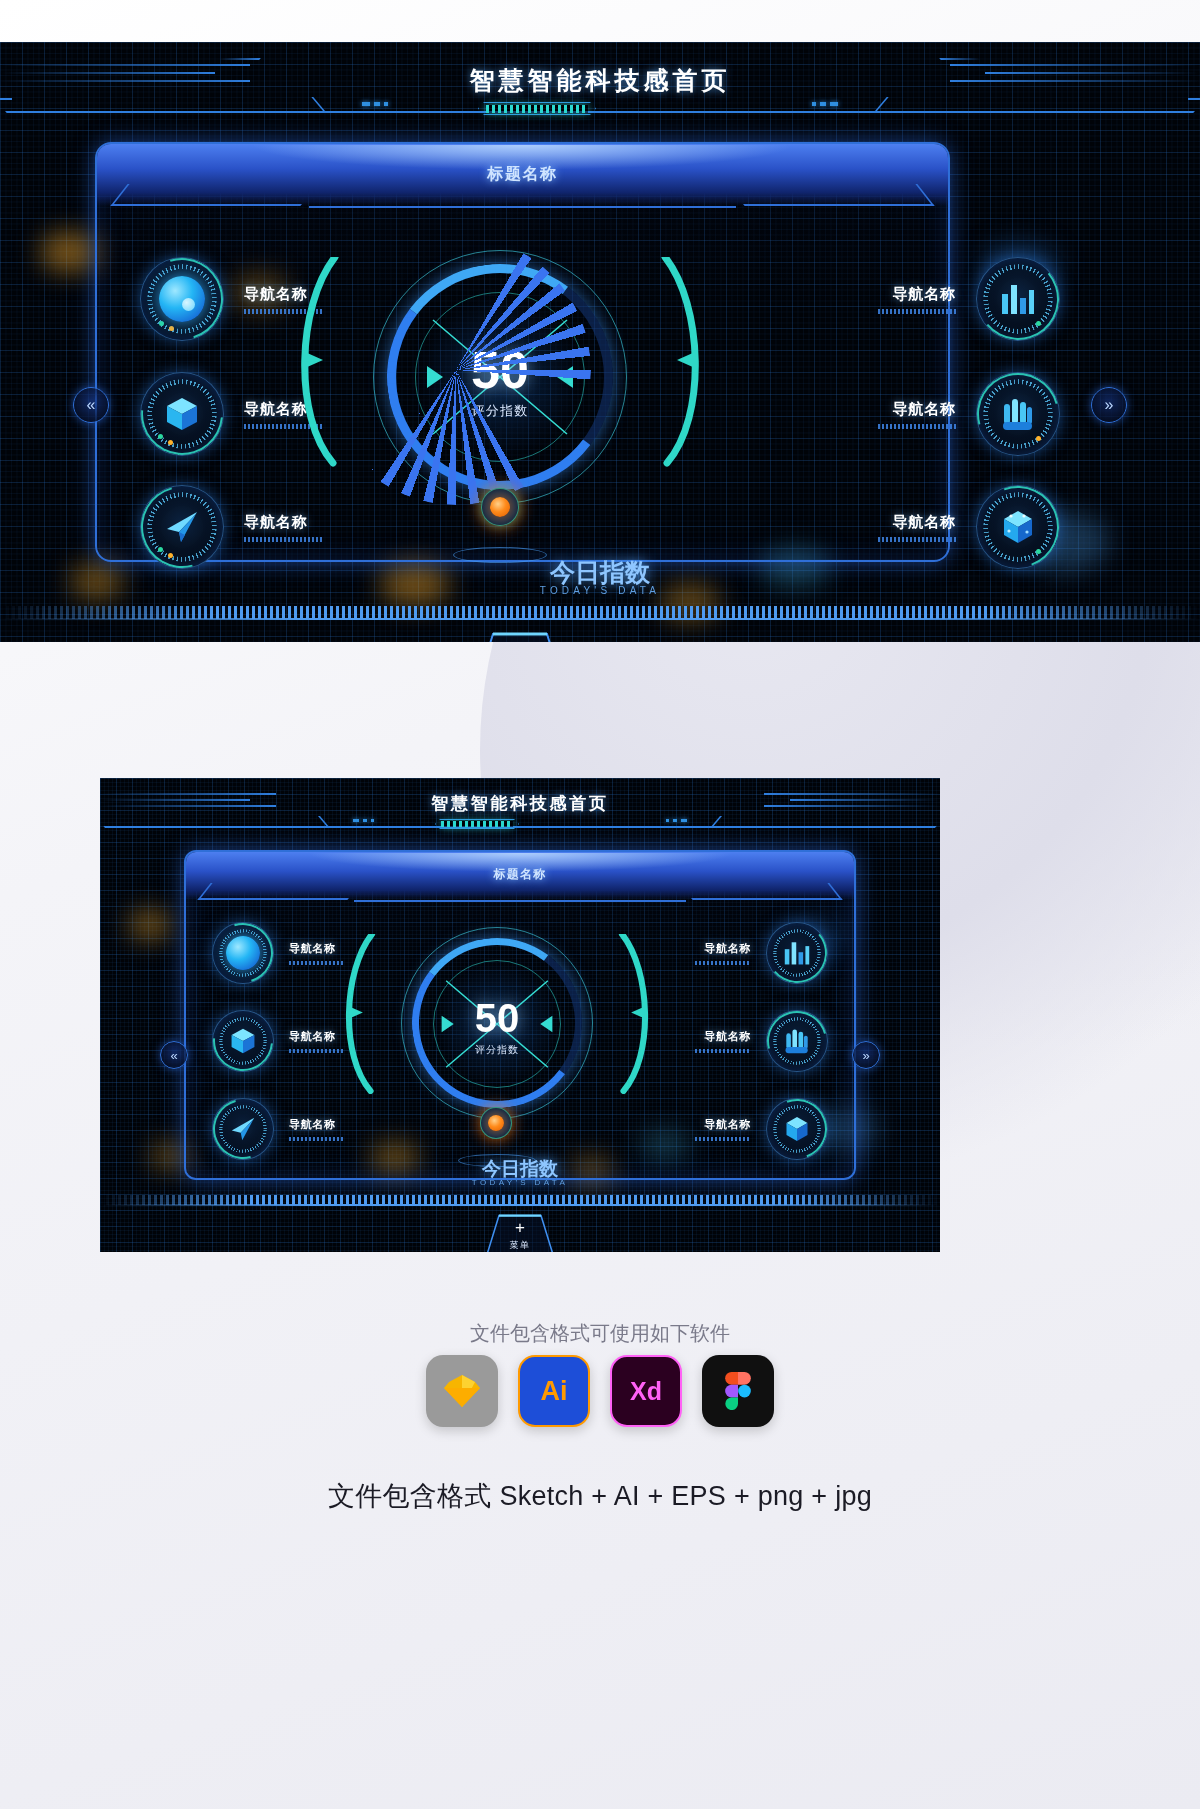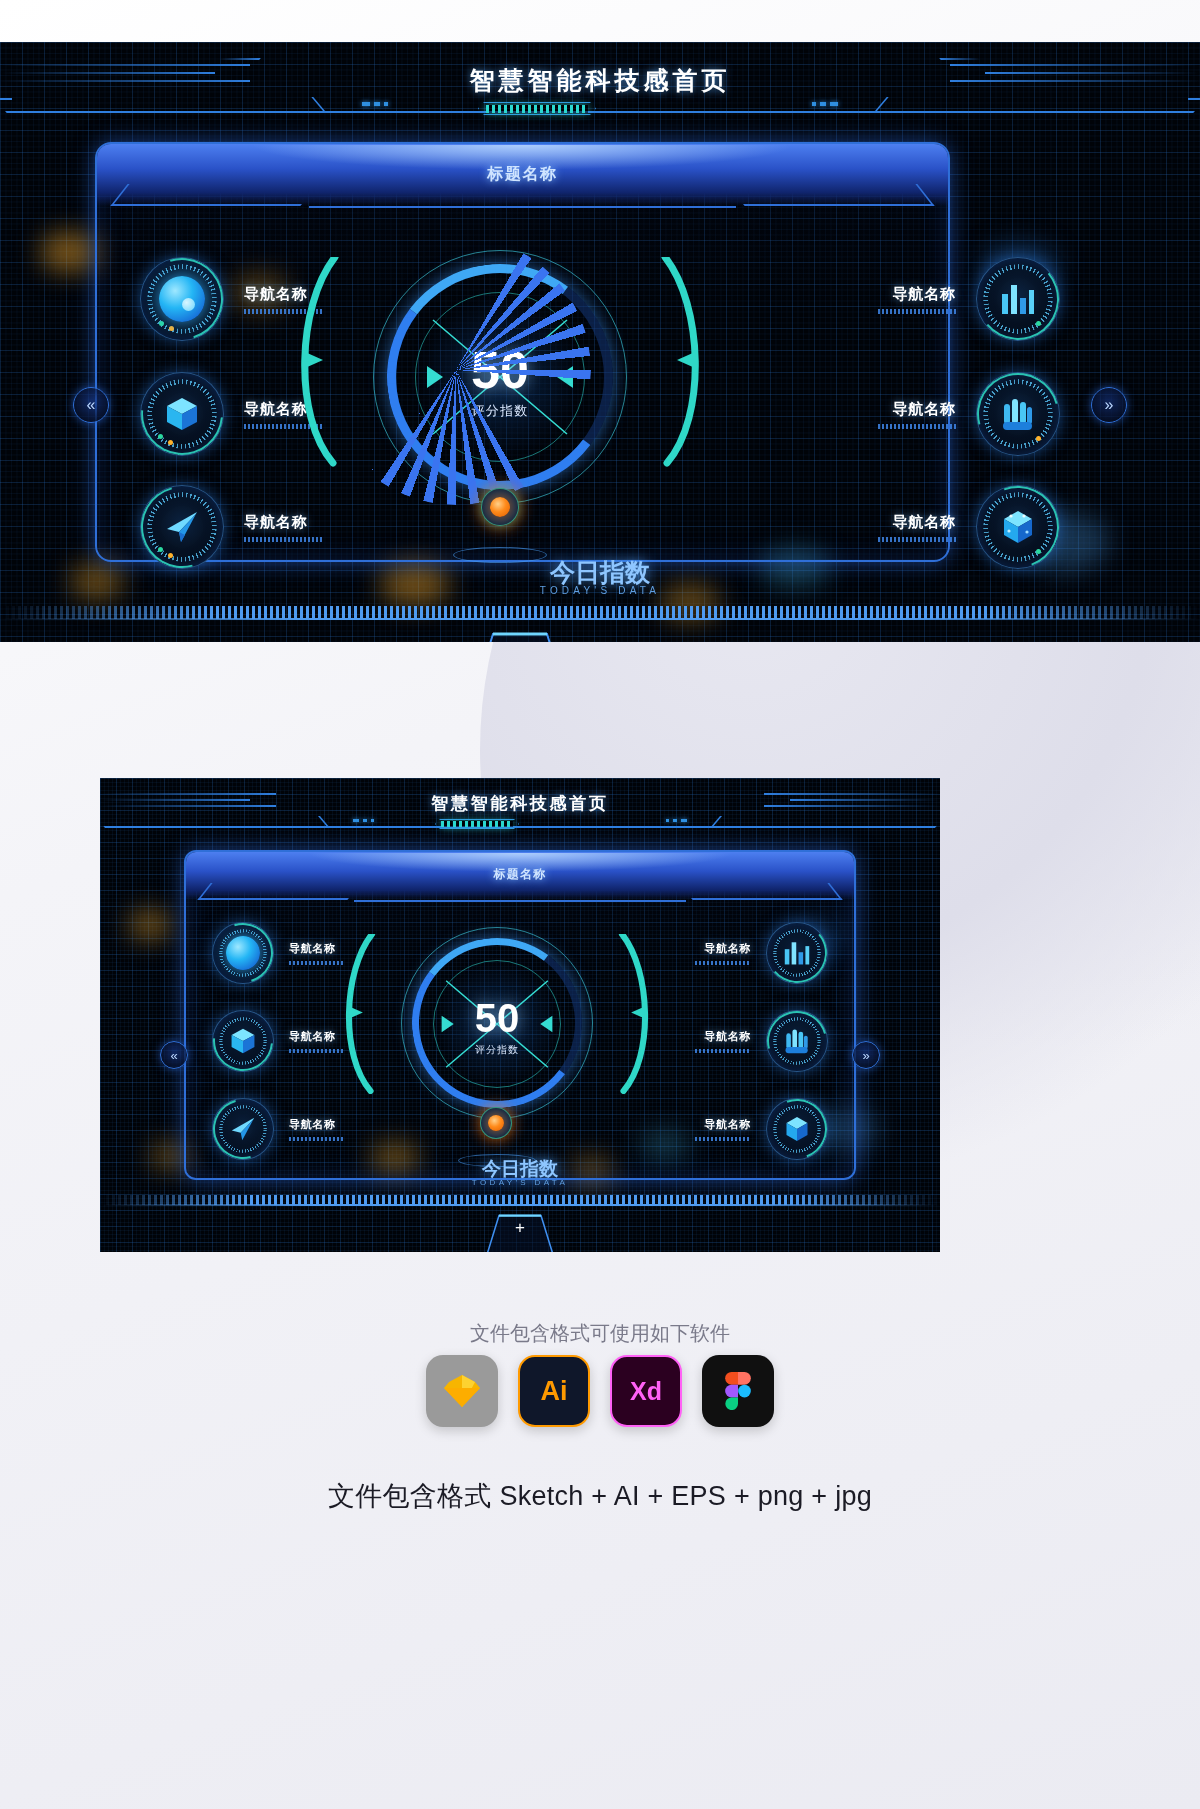--- a/index.html
+++ b/index.html
@@ -216,21 +216,21 @@
   
   .cap{ position:absolute; left:0; right:0; text-align:center; color:#7a7a8a; }
   .apps{ position:absolute; left:0; right:0; display:flex; justify-content:center; gap:20px; }
   .app{
     width:72px; height:72px; border-radius:17px;
     display:flex; align-items:center; justify-content:center;
     font-weight:bold; font-size:26px;
     box-shadow:0 4px 12px rgba(0,0,0,.18);
   }
   .app-sketch{ background:#9a9a9a; }
-  .app-ai{ background:#0f172a; color:#ff9a00; border:2px solid #ff9a00; font-size:27px; }
+  .app-ai{ background:#1d4ed8; color:#ff9a00; border:2px solid #ff9a00; font-size:27px; }
   .app-xd{ background:#2b0020; color:#ff61f6; border:2px solid #ff61f6; font-size:25px; }
   .app-figma{ background:#101010; }
   .formats{
     position:absolute; left:0; right:0; text-align:center;
     color:#1b1b25; font-size:27px; letter-spacing:.01em;
   }
 </style>
 </head>
 <body>
 
@@ -715,20 +715,21 @@
   <div class="today-en" style="top:400px; font-size:8px;">TODAY'S DATA</div>
 
   <div class="ticker" style="left:0; top:417px; width:840px; height:10px;"></div>
   <div class="ticker-line" style="left:0; top:426px; width:840px;"></div>
 
   <svg class="menu-trap" style="left:368px; top:436px;" width="104" height="42" viewBox="0 0 130 54">
     <path d="M22 54 L38 2 L92 2 L108 54" fill="rgba(6,16,40,.55)" stroke="#3f8ff0" stroke-width="2"></path>
     <path d="M38 2 L92 2" stroke="#6fd6ff" stroke-width="3"></path>
   </svg>
   <div class="menu-plus" style="top:441px; font-size:17px;">+</div>
+  <div class="menu-label" style="top:461px; font-size:9px;">菜单</div>
 </div>
 
 <div class="cap" style="top:1320px; font-size:20px;">文件包含格式可使用如下软件</div>
 
 <div class="apps" style="top:1355px;">
   <div class="app app-sketch">
     <svg width="40" height="36" viewBox="0 0 40 36">
       <polygon points="20,2 33,9 38,15 20,34 2,15 7,9" fill="#f7b500"></polygon>
       <polygon points="20,2 33,9 20,34" fill="#fdd231"></polygon>
       <polygon points="2,15 20,34 38,15" fill="#fdad00"></polygon>

